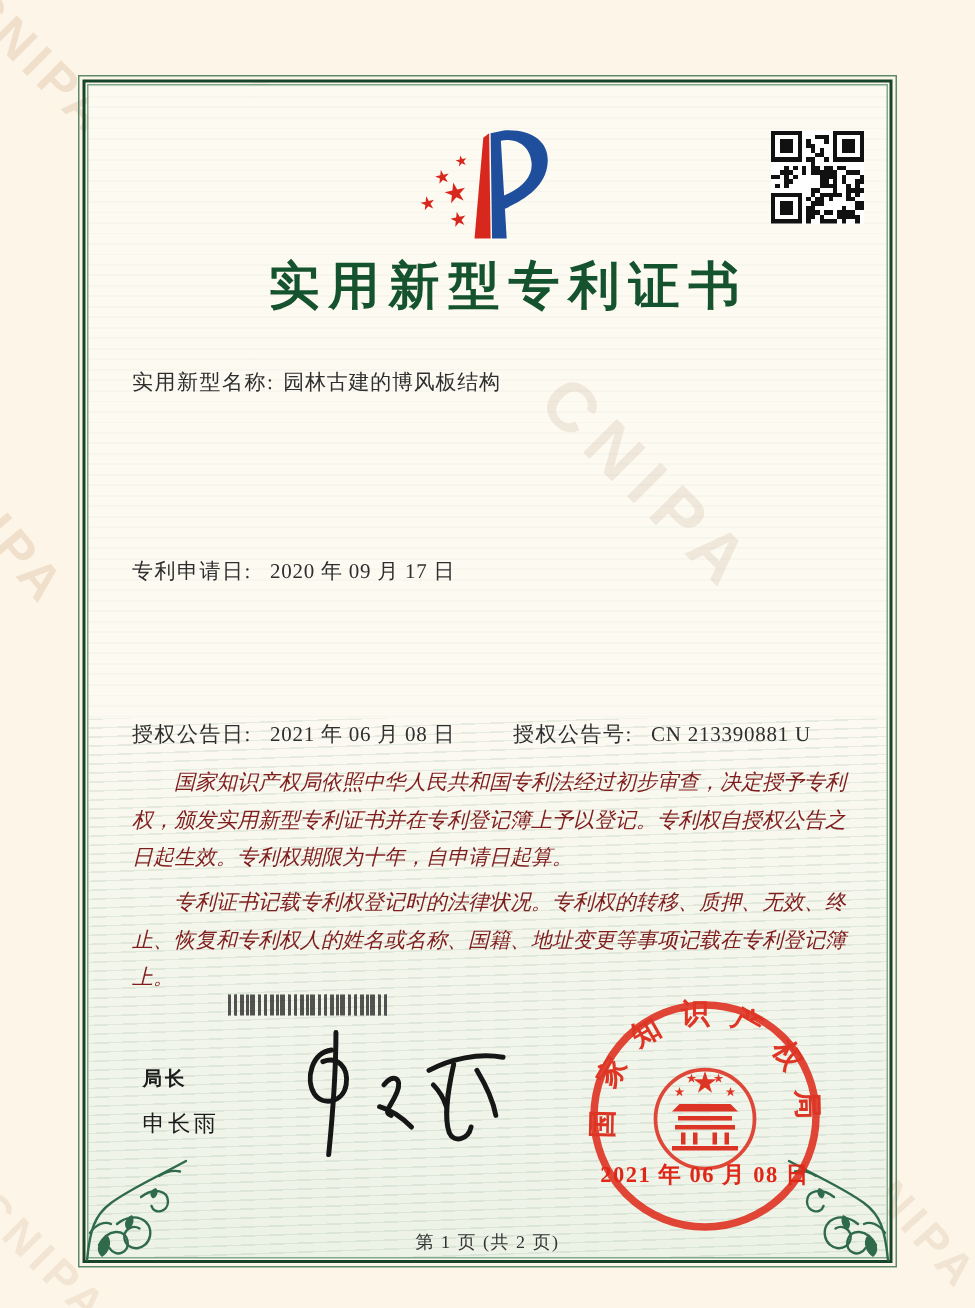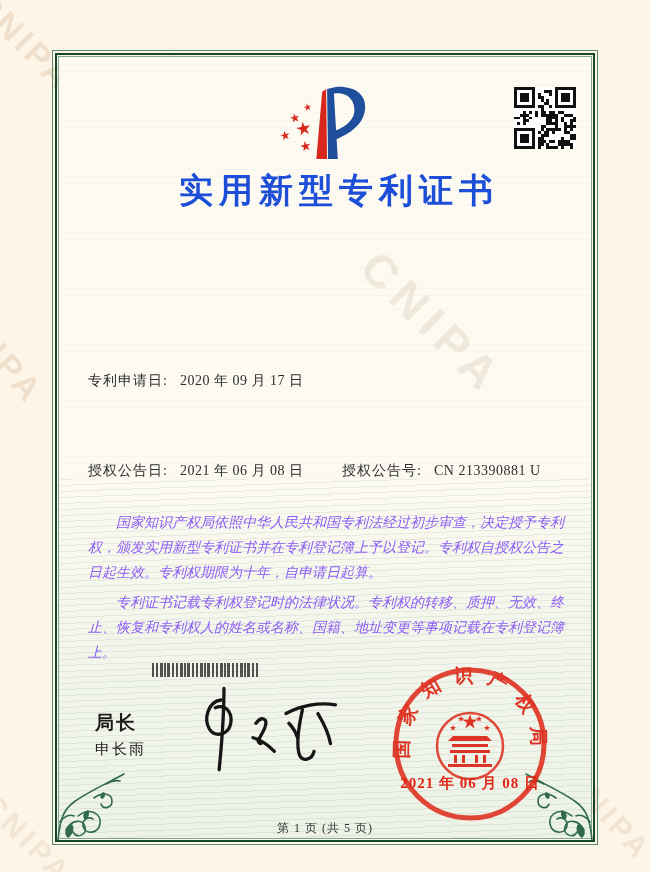--- a/index.html
+++ b/index.html
@@ -75,59 +75,59 @@
   
   .cert-number{
     position:absolute;left:88px;top:88px;
     font-size:14px;letter-spacing:1.5px;color:#3a3a3a;
   }
   .logo{position:absolute;left:270px;top:84px;width:120px;height:78px;}
   .qr{position:absolute;left:514px;top:87px;width:62px;height:62px;background:#fff;}
   .title{
     position:absolute;left:0;right:0;top:168px;
     text-align:center;
-    font-size:34px;font-weight:600;letter-spacing:6px;color:#1d4ed8;padding-left:28px;
+    font-size:34px;font-weight:600;letter-spacing:6px;color:#14532d;padding-left:28px;
   }
 
   
   .field-row{
     position:absolute;left:88px;right:70px;
     font-size:14px;color:#2e2e2e;
     white-space:nowrap;
   }
   .f-label{display:inline-block;min-width:86px;letter-spacing:1px;}
   .f-value{margin-left:6px;letter-spacing:0.5px;}
   .r0{top:246px}.r1{top:288px}.r2{top:330px}.r3{top:372px}
-  .r4{top:413px}.r5{top:448px}.r6{top:462px}
+  .r4{top:413px}.r5{top:448px}.r6{top:481px}
   .f-value-fixed{display:inline-block;width:150px;margin-left:6px;}
   .g2{margin-left:12px;}
 
   
   .body-text{
     position:absolute;left:88px;top:510px;width:476px;
-    font-size:14px;line-height:25px;color:#8b5cf6;
+    font-size:14px;line-height:25px;color:#7f1d1d;
     font-style:italic;
     text-align:justify;
   }
   .body-text p{margin:0 0 5px 0;text-indent:2em;}
 
   
   .barcode{
     position:absolute;left:152px;top:663px;width:108px;height:14px;
     background:
       repeating-linear-gradient(90deg,#2b2b2b 0 2px,rgba(0,0,0,0) 2px 4px),
       repeating-linear-gradient(90deg,#2b2b2b 0 1px,rgba(0,0,0,0) 1px 5px);
     opacity:.8;
   }
 
   
   .sig-title{
     position:absolute;left:95px;top:710px;
     font-family:"Liberation Sans","DejaVu Sans",sans-serif;
-    font-weight:bold;font-size:19px;color:#1c1c1c;letter-spacing:2px;
+    font-weight:bold;font-size:13px;color:#1c1c1c;letter-spacing:2px;
   }
   .sig-name{
     position:absolute;left:95px;top:740px;
     font-family:"Liberation Sans","DejaVu Sans",sans-serif;
     font-weight:normal;font-size:15px;color:#1c1c1c;letter-spacing:2px;
   }
   .sig-hand{position:absolute;left:192px;top:682px;width:155px;height:98px;}
 
   
   .seal{position:absolute;left:390px;top:664px;width:160px;height:160px;opacity:.95;}
@@ -342,20 +342,23 @@
       <rect x="11" y="20" width="1" height="1" fill="#111"></rect>
       <rect x="12" y="20" width="1" height="1" fill="#111"></rect>
       <rect x="13" y="20" width="1" height="1" fill="#111"></rect>
       <rect x="14" y="20" width="1" height="1" fill="#111"></rect>
       <rect x="16" y="20" width="1" height="1" fill="#111"></rect>
       <rect x="19" y="20" width="1" height="1" fill="#111"></rect>
     </svg>
 
   <div class="title">实用新型专利证书</div>
 
+  <div class="field-row r0">
+    <span class="f-label">实用新型名称:</span><span class="f-value">园林古建的博风板结构</span>
+  </div>
   <div class="field-row r3">
     <span class="f-label">专利申请日:</span><span class="f-value">2020 年 09 月 17 日</span>
   </div>
   <div class="field-row r6">
     <span class="f-label">授权公告日:</span><span class="f-value f-value-fixed">2021 年 06 月 08 日</span><span class="f-label g2">授权公告号:</span><span class="f-value">CN 213390881 U</span>
   </div>
 
   <div class="body-text">
     <p>国家知识产权局依照中华人民共和国专利法经过初步审查，决定授予专利权，颁发实用新型专利证书并在专利登记簿上予以登记。专利权自授权公告之日起生效。专利权期限为十年，自申请日起算。</p>
     <p>专利证书记载专利权登记时的法律状况。专利权的转移、质押、无效、终止、恢复和专利权人的姓名或名称、国籍、地址变更等事项记载在专利登记簿上。</p>
@@ -401,15 +404,15 @@
         <rect x="64" y="91" width="3" height="8"></rect>
         <rect x="72" y="91" width="3" height="8"></rect>
         <rect x="85" y="91" width="3" height="8"></rect>
         <rect x="93" y="91" width="3" height="8"></rect>
         <rect x="58" y="100" width="44" height="3"></rect>
       </g>
     </g>
   </svg>
   <div class="seal-date">2021 年 06 月 08 日</div>
 
-  <div class="footer">第 1 页 (共 5 页)</div>
+  <div class="footer">第 1 页 (共 2 页)</div>
 
 </div>
 
 </body></html>

